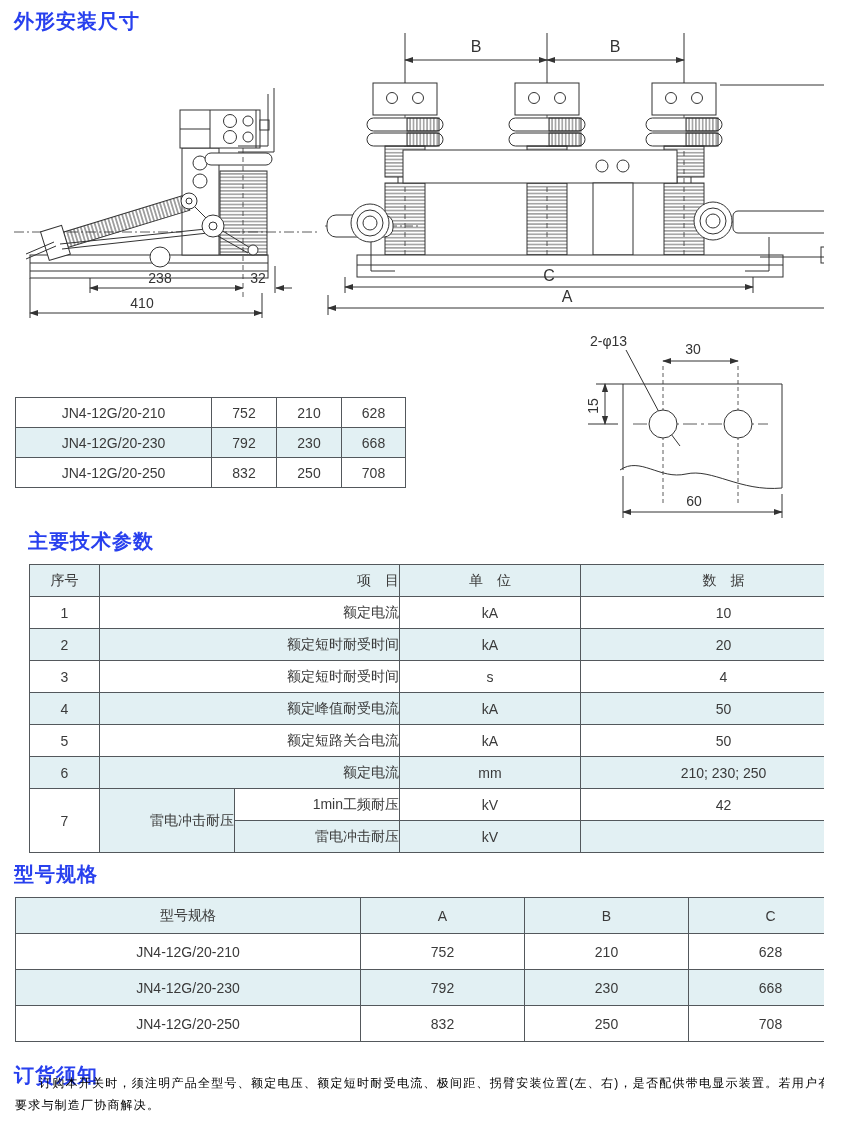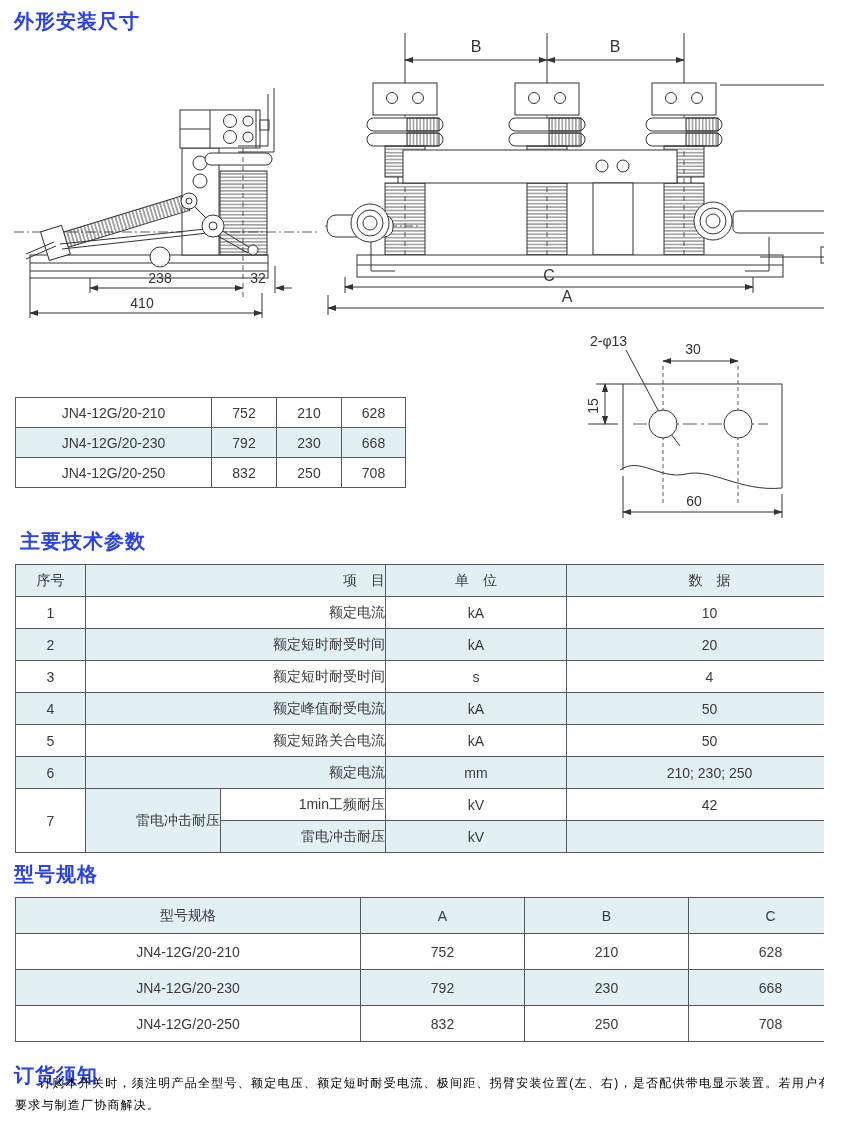--- a/index.html
+++ b/index.html
@@ -6,21 +6,21 @@
   #page{position:relative;width:824px;height:1122px;background:#ffffff;overflow:hidden;
         font-family:"Liberation Sans","DejaVu Sans",sans-serif;color:#3a3a3a;}
   .sec-title{position:absolute;font-size:20px;font-weight:bold;color:#2840ee;letter-spacing:1px;white-space:nowrap;}
   table{border-collapse:collapse;table-layout:fixed;position:absolute;background:#fff;}
   td,th{border:1px solid #53585c;font-size:14px;font-weight:normal;color:#3a3a3a;
         text-align:center;vertical-align:middle;padding:0;overflow:hidden;white-space:nowrap;}
   .bg{background:#e2f0f3;}
   .left{text-align:right;padding-left:22px;}
   #product-table{left:15px;top:397px;width:390px;}
   #product-table tr{height:30px;}
-  #params-table{left:15px;top:564px;width:837px;}
+  #params-table{left:29px;top:564px;width:837px;}
   #params-table tr{height:32px;}
   #spec-table{left:15px;top:897px;width:837px;}
   #spec-table tr{height:36px;}
   #ordering-text{position:absolute;left:15px;top:1072px;width:843px;font-size:12px;line-height:22px;
         color:#000000;text-align:justify;text-indent:2em;letter-spacing:1.2px;}
   svg{position:absolute;}
   svg text{font-family:"Liberation Sans","DejaVu Sans",sans-serif;}
 </style>
 </head>
 <body>
@@ -233,21 +233,21 @@
     </tr>
     <tr>
       <td>JN4-12G/20-250</td>
       <td>832</td>
       <td>250</td>
       <td>708</td>
     </tr>
   </tbody>
     </table>
 
-  <div class="sec-title" style="left:20px;top:528px;">主要技术参数</div>
+  <div class="sec-title" style="left:28px;top:528px;">主要技术参数</div>
 
   <table id="params-table">
     <colgroup>
         <col style="width:70px">
         <col style="width:135px">
         <col style="width:165px">
         <col style="width:181px">
         <col style="width:286px">
       </colgroup>
     <tbody>

